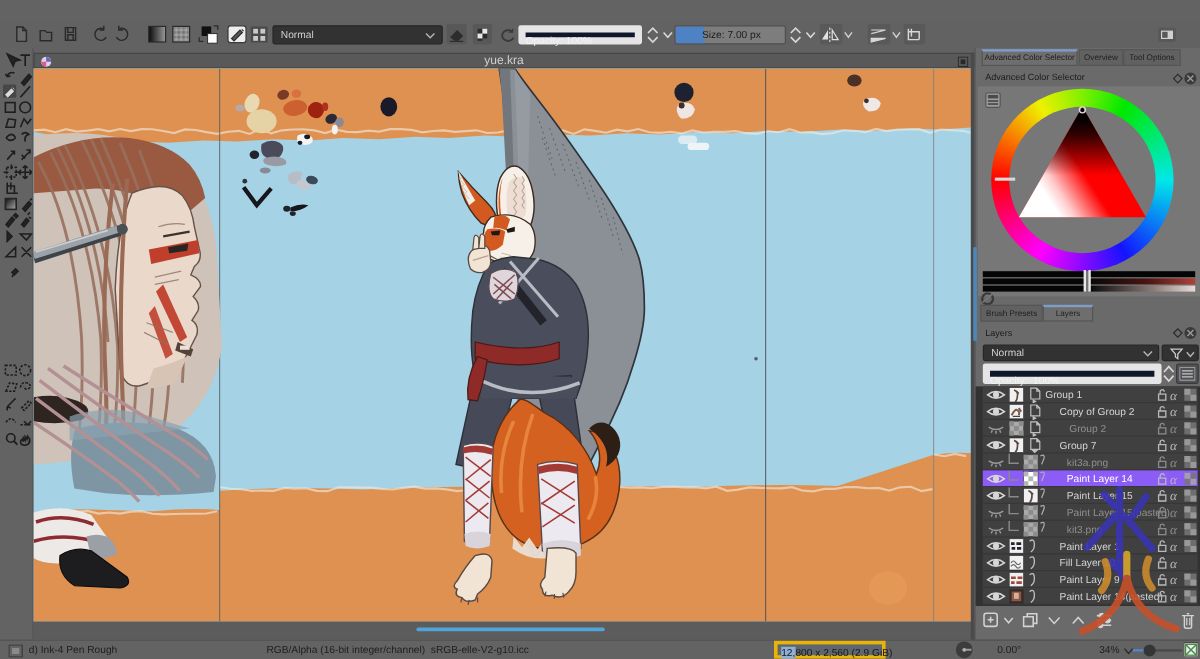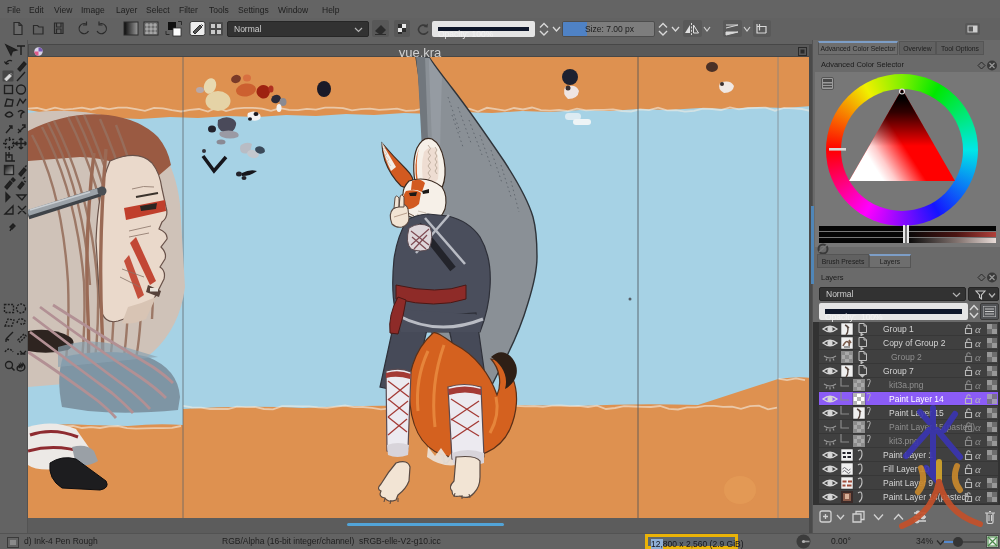--- a/index.html
+++ b/index.html
@@ -5,49 +5,36 @@
 html,body{width:1000px;height:549px;overflow:hidden;background:#636363;font-family:"Liberation Sans",sans-serif}
 .abs{position:absolute}
 #stage{position:relative;width:1000px;height:549px}
 
 #menubar{left:0;top:0;width:1000px;height:18px;background:#646464;color:#1e1e1e;font-size:8.5px}
 #menubar span{position:absolute;top:5px}
 #toolbar{left:0;top:18px;width:1000px;height:26px;background:#626262}
 .combo{position:absolute;background:#323232;border:1px solid #262626;border-radius:2px;color:#cfcfcf;font-size:8.5px}
 .bluebar{position:absolute;background:#0f172a;border:6px solid #e5e5e5;border-radius:2px;color:#f2f2f2;font-size:8.5px;}
 
-#doctitle{left:28px;top:44px;width:784px;height:13px;background:#595959;border:1px solid #474747;color:#d0d0d0;font-size:13px;text-align:center}
+#doctitle{left:28px;top:44px;width:784px;height:13px;background:#595959;border:1px solid #474747;color:#d0d0d0;font-size:10px;text-align:center}
 
 #statusbar{left:0;top:533px;width:1000px;height:16px;background:#636363;border-top:1px solid #535353;color:#1e1e1e;font-size:8.5px}
 
 #rightpanel{left:812px;top:40px;width:188px;height:493px;background:#6a6a6a;border-left:1px solid #535353}
 .tab{position:absolute;height:14px;font-size:6.8px;color:#1e1e1e;background:#616161;border:1px solid #555;text-align:center;padding-top:3px;white-space:nowrap;overflow:hidden}
 .tab.active{background:#6e6e6e;border-top:2px solid #7d9ec7;padding-top:2px}
 .dockhead{position:absolute;color:#1b1b1b;font-size:7.5px}
 .layerrow{position:absolute;left:6px;width:179px;height:14px;background:#404040;border-bottom:1px solid #373737;color:#d4d4d4;font-size:8.5px}
 .layerrow.dim{color:#8f8f8f}
 .layerrow.sel{background:#8b5cf6;color:#fff}
 .lname{position:absolute;top:2px;white-space:nowrap;max-width:88px;overflow:hidden}
 </style></head>
 <body>
 <div id="stage">
 
-  <div class="abs" id="menubar">
-    <span style="left:7px">File</span>
-      <span style="left:29px">Edit</span>
-      <span style="left:54px">View</span>
-    <span style="left:81px">Image</span>
-      <span style="left:116px">Layer</span>
-      <span style="left:146px">Select</span>
-    <span style="left:179px">Filter</span>
-      <span style="left:209px">Tools</span>
-      <span style="left:238px">Settings</span>
-    <span style="left:278px">Window</span>
-      <span style="left:322px">Help</span>
-  </div>
 
   <div class="abs" id="toolbar">
     <svg class="abs" style="left:0;top:0" width="1000" height="26" viewBox="0 0 1000 26">
       <g fill="none" stroke="#2a2a2a" stroke-width="1.2">
         <path d="M14 4.5 h5 l3 3 v9 h-8 z" fill="#6a6a6a"></path>
           <path d="M19 4.5 v3 h3"></path>
         <path d="M33.5 7.5 h4 l1.5 1.5 h4 v7 h-9.5 z M33.5 9 h-0 "></path>
         <path d="M54.5 5 h8.5 v10.5 h-8.5 z M56.5 5 v4 h4.5 v-4 M56.5 15.5 v-4.5 h4.5 v4.5"></path>
         <path d="M86 6 a5 5 0 1 0 2.5 7"></path>
           <path d="M86.5 3.5 v3.5 h-3.5" stroke-linejoin="round"></path>
@@ -514,21 +501,21 @@
             <circle cx="9" cy="7" r="2.6" fill="#d6d6d6"></circle>
           </svg>
           <svg style="position:absolute;left:22px;top:0" width="40" height="14">
             <g transform="translate(0,1)">
               <rect width="12" height="12" fill="#f0f0f0" stroke="#2a2a2a" stroke-width="0.5"></rect>
               <path d="M4 2 q3 1 3 4 q0 4 -2 6 M6 3 l2 2" stroke="#5a4a42" fill="none" stroke-width="1.4"></path>
             </g>
             <path d="M18 1.5 h5 l2.5 2.5 v6.5 h-7.5 z M23 1.5 v2.5 h2.5" fill="none" stroke="#c0c0c0" stroke-width="1"></path>
             <path d="M19.5 10.5 l3.5 2 -3.5 2 z" fill="#c0c0c0"></path>
           </svg>
-          <span class="lname" style="left:64px">Group 1</span>
+          <span class="lname" style="left:52px">Group 1</span>
           <svg style="position:absolute;left:144px;top:0" width="35px" height="14" viewBox="0 0 35 14">
             <path d="M2.5 6.5 h6 v5 h-6 z M3.8 6.5 v-2 a1.7 1.7 0 0 1 3.4 0" fill="none" stroke="#b8b8b8" stroke-width="1.1"></path>
             <text x="12" y="11" font-size="11" font-style="italic" fill="#b8b8b8" font-family="Liberation Serif">α</text>
             <g opacity="0.85">
               <rect x="24" y="2" width="10" height="10" fill="#777"></rect>
               <rect x="24" y="2" width="5" height="5" fill="#a8a8a8"></rect>
               <rect x="29" y="7" width="5" height="5" fill="#a8a8a8"></rect>
             </g>
           </svg>
         </div>

